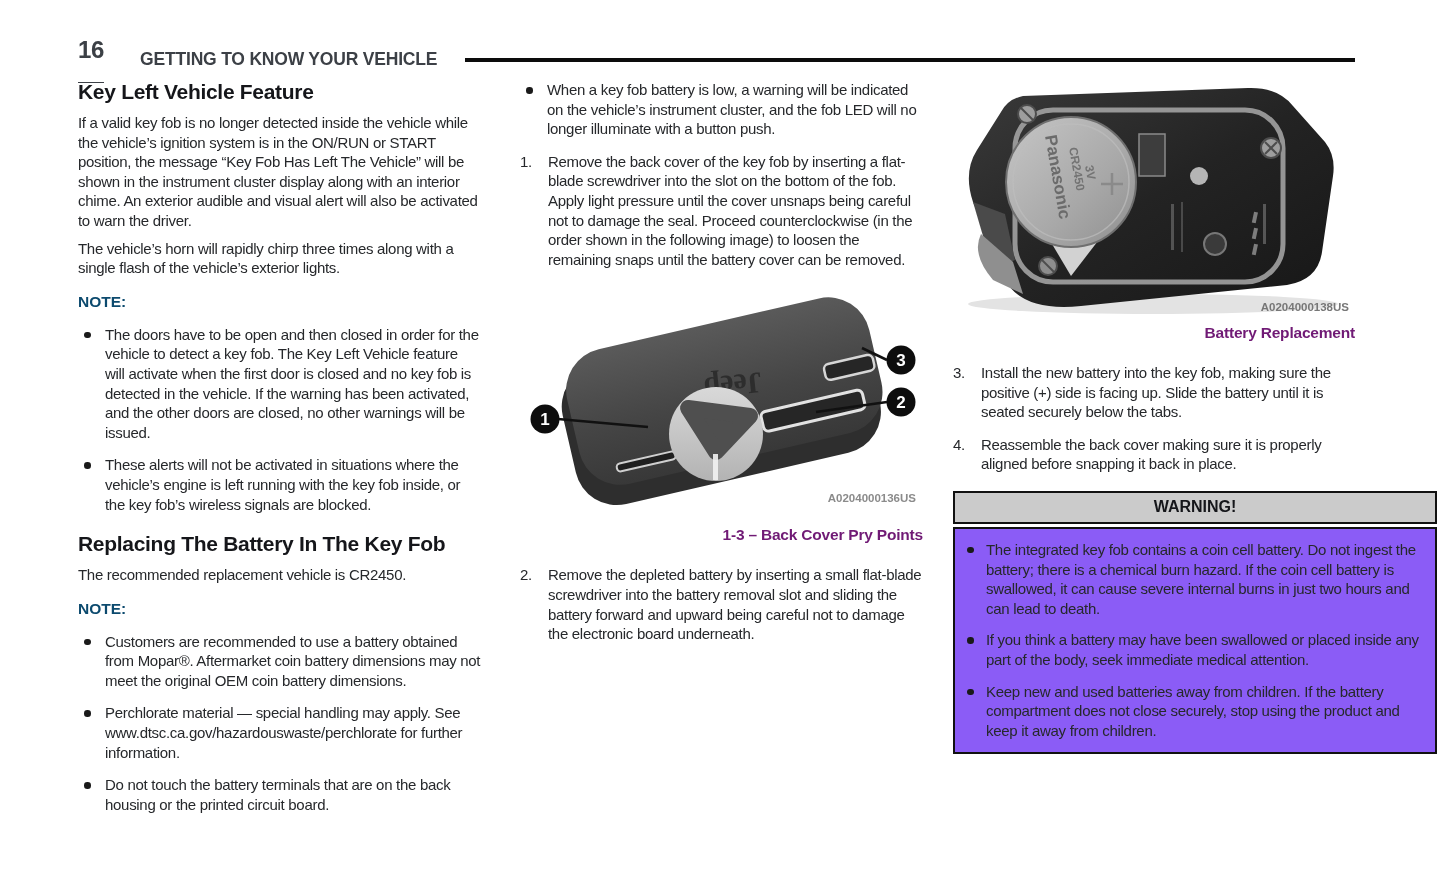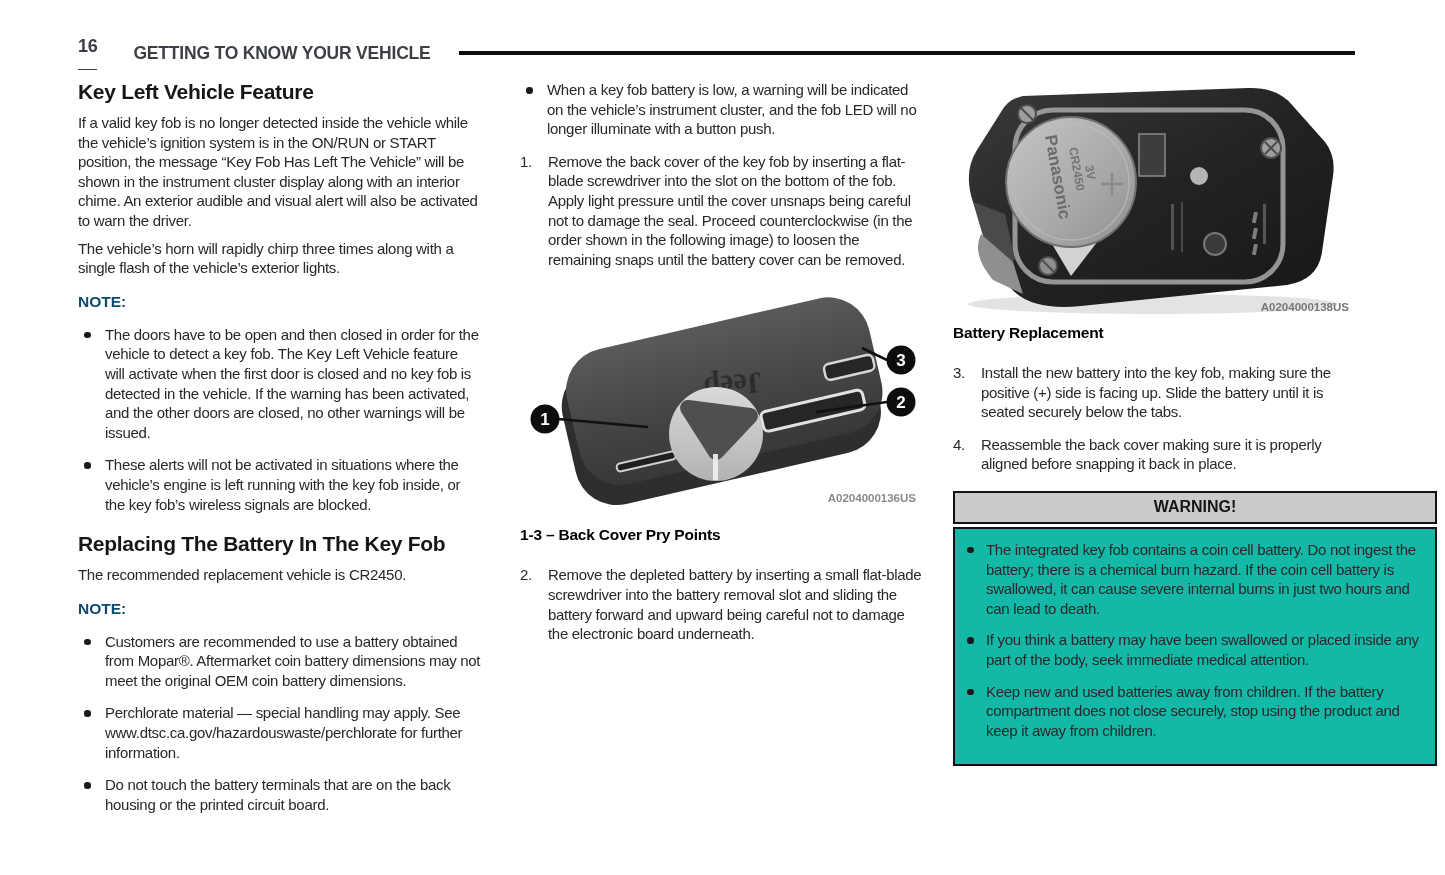--- a/index.html
+++ b/index.html
@@ -5,21 +5,21 @@
   * { margin:0; padding:0; box-sizing:border-box; }
   html,body { background:#ffffff; }
   body {
     width:1445px; height:875px; position:relative; overflow:hidden;
     font-family:"Liberation Sans", sans-serif; color:#1d1f21;
   }
   .page { position:absolute; inset:0; background:#fff; }
 
   
   .page-header { position:absolute; left:78px; top:36px; right:90px; display:flex; align-items:center; }
-  .page-num { font-size:18px; font-weight:bold; color:#3c4046; border-bottom:1.5px solid #3c4046; padding-bottom:12px; letter-spacing:-0.3px; }
+  .page-num { font-size:24px; font-weight:bold; color:#3c4046; border-bottom:1.5px solid #3c4046; padding-bottom:18px; letter-spacing:-0.3px; }
   .page-title { font-size:17.5px; font-weight:bold; color:#3c4046; margin-left:36px; letter-spacing:-0.2px; }
   .header-rule { flex:1; height:4px; background:#0c0c0c; margin-left:28px; margin-right:0; }
 
   
   .col { position:absolute; width:403px; top:80px; }
   .col-left { left:78px; }
   .col-mid { left:520px; }
   .col-right { left:953px; top:84px; width:402px; }
 
   h2.section-heading { font-size:21px; font-weight:bold; color:#15161a; letter-spacing:-0.3px; margin-bottom:9px; }
@@ -38,32 +38,32 @@
     width:6.5px; height:6.5px; border-radius:50%; background:#1a1a1a;
   }
 
   .step { display:flex; margin-bottom:13px; }
   .step-num { width:28px; flex-shrink:0; font-size:15px; line-height:19.6px; color:#26282b; letter-spacing:-0.3px; }
   .step-text { flex:1; font-size:15px; line-height:19.6px; letter-spacing:-0.3px; color:#26282b; }
 
   
   figure { margin:0; }
   .fig-mid { margin-top:17px; }
-  .fig-caption { text-align:left; font-size:15.5px; font-weight:bold; color:#000000; letter-spacing:-0.2px; }
+  .fig-caption { text-align:right; font-size:15.5px; font-weight:bold; color:#701a75; letter-spacing:-0.2px; }
   .cap-mid { margin-top:16px; margin-bottom:21px; }
   .cap-right { margin-top:5px; margin-bottom:21px; }
   svg { display:block; }
 
   
   .warning-box { width:484px; margin-top:17px; }
   .warning-header {
     border:2.5px solid #111; background:#cbcbcb; text-align:center;
     font-size:16px; font-weight:bold; color:#15161a; padding:5px 0 6px 0; margin-bottom:3px;
   }
-  .warning-body { border:2.5px solid #111; background:#14b8a6; padding:11px 8px 12px 6px; }
+  .warning-body { border:2.5px solid #111; background:#8b5cf6; padding:11px 8px 0 6px; }
   .warning-body ul.dot-list li { padding-left:25px; margin-bottom:12px; }
 </style>
 </head>
 <body>
 
 <div class="page">
 
   <div class="page-header">
     <span class="page-num">16</span>
     <span class="page-title">GETTING TO KNOW YOUR VEHICLE</span>

